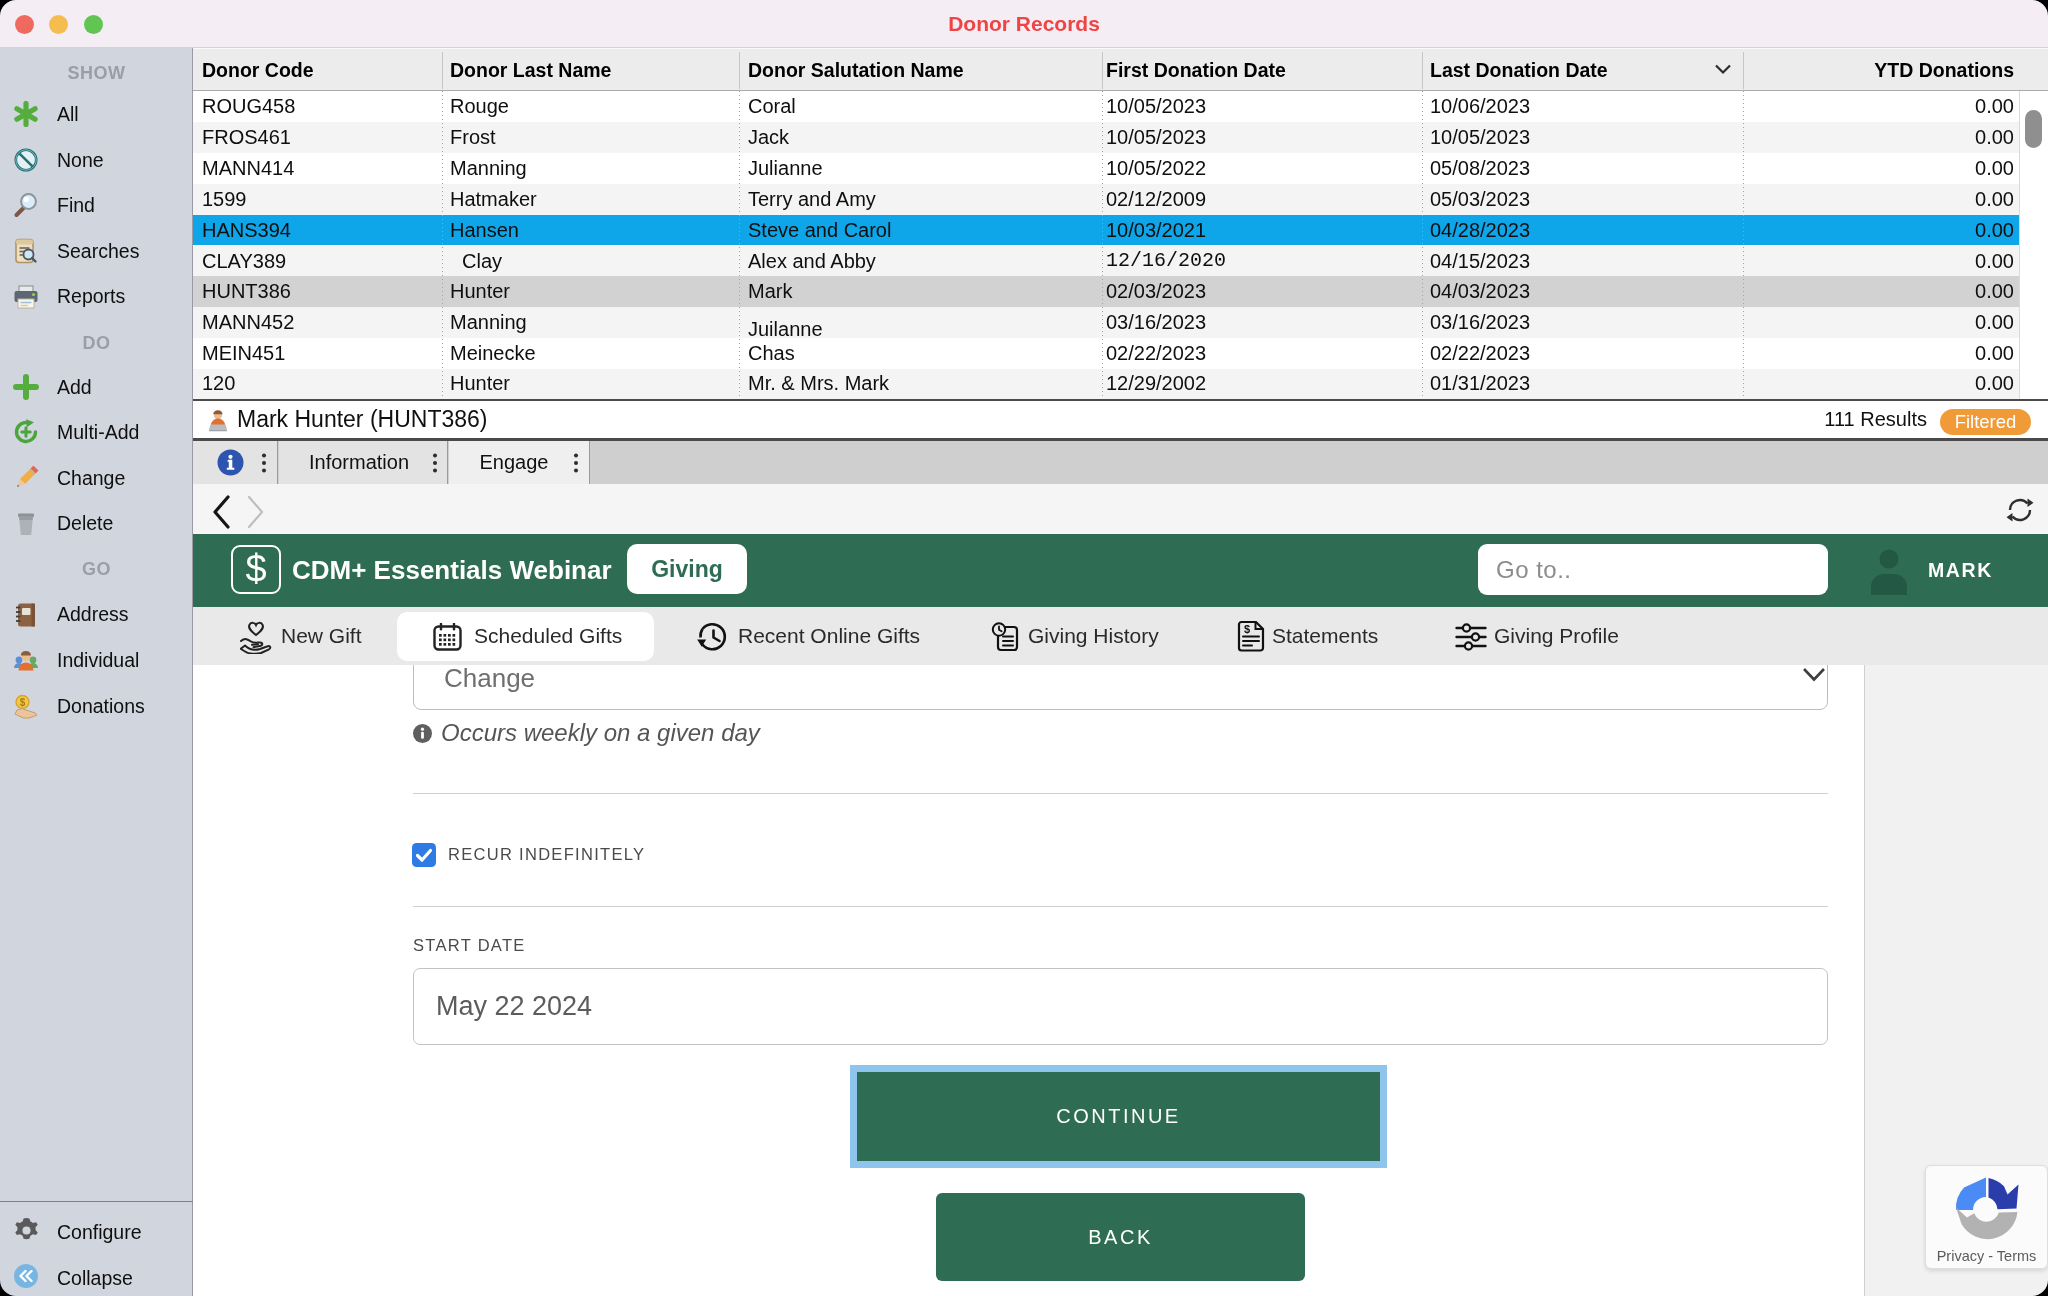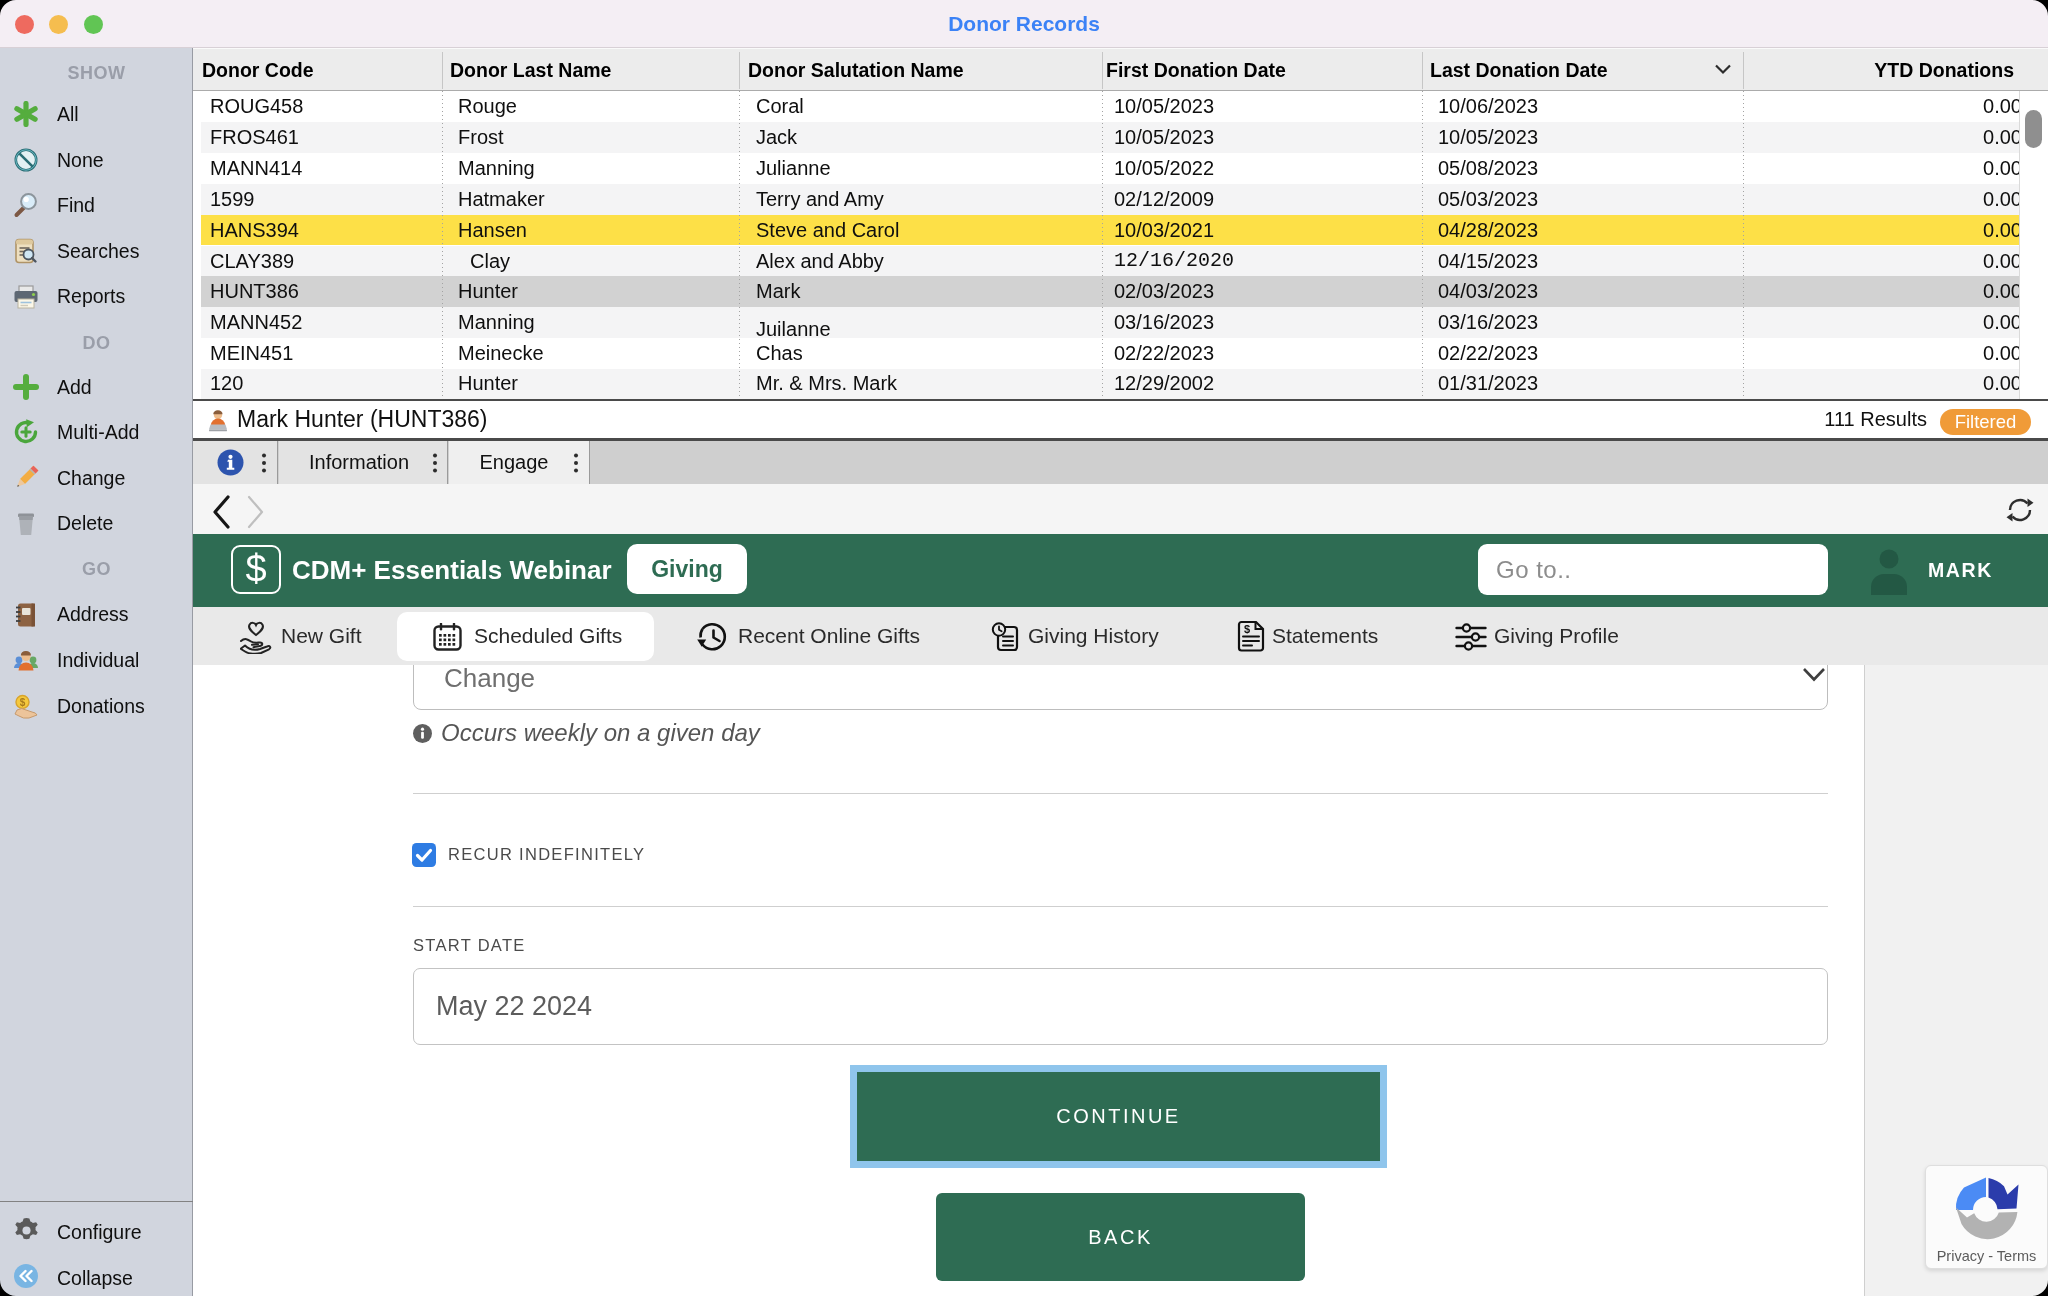--- a/index.html
+++ b/index.html
@@ -3,30 +3,30 @@
 <meta charset="utf-8">
 <style>
   * { margin:0; padding:0; box-sizing:border-box; }
   html,body { width:2048px; height:1296px; overflow:hidden; background:#fff;
     font-family:"Liberation Sans", sans-serif; }
   .abs { position:absolute; }
   .titlebar { position:absolute; left:0; top:0; width:2048px; height:48px;
     background:#f4eef4; border-bottom:1px solid #d8d0d6; }
   .tl { position:absolute; top:15px; width:19px; height:19px; border-radius:50%; }
   .title { position:absolute; top:0; left:0; width:2048px; height:48px; line-height:48px;
-    text-align:center; font-size:21px; font-weight:bold; color:#3b82f6; }
+    text-align:center; font-size:21px; font-weight:bold; color:#ef4444; }
   .sidebar { position:absolute; left:0; top:48px; width:193px; height:1248px;
     background:#d1d5de; border-right:1px solid #989ba3; }
   .sheader { position:absolute; width:193px; text-align:center; font-size:18px;
     font-weight:bold; color:#9a9ea9; letter-spacing:0.5px; }
   .sitem { position:absolute; left:57px; font-size:19.5px; color:#0f0f0f; white-space:nowrap; }
   .sicon { position:absolute; left:13px; width:26px; height:26px; }
   .hcell { position:absolute; top:50px; height:40px; line-height:40px; font-size:19.5px;
     font-weight:bold; color:#000; white-space:nowrap; }
-  .row { position:absolute; left:201px; width:1826px;padding-left:36px; }
+  .row { position:absolute; left:193px; width:1826px;padding-left:36px; }
   .cell { position:absolute; font-size:20px; color:#0f0f0f; white-space:nowrap; }
   .vsep-h { position:absolute; top:52px; height:37px; width:1px; background:#c6c6c6; }
   .vsep-r { position:absolute; top:91px; height:308px; width:1px;
     background-image:repeating-linear-gradient(to bottom,#a3a3a3 0 1.5px,transparent 1.5px 4px); }
   .tabkebab { position:absolute; width:4px; height:4px; border-radius:50%; background:#2c2c2c;
     box-shadow:0 -7.5px 0 #2c2c2c, 0 7.5px 0 #2c2c2c; }
   .subitem { position:absolute; top:607px; height:58px; line-height:58px; font-size:21px;
     color:#2a2a2a; white-space:nowrap; }
   .label-sm { position:absolute; font-size:16.5px; letter-spacing:1.3px; color:#4a4a4a;
     font-weight:500; white-space:nowrap; }
@@ -219,21 +219,21 @@
     <div class="cell" style="right:5px;">0.00</div>
 </div>
 <div class="row" style="top:183.7px; height:30.9px; line-height:30.9px; background:#f4f4f5;">
  <div class="cell" style="left:9px;">1599</div>
     <div class="cell" style="left:257px;">Hatmaker</div>
     <div class="cell" style="left:555px;">Terry and Amy</div>
     <div class="cell" style="left:913px;">02/12/2009</div>
     <div class="cell" style="left:1237px;">05/03/2023</div>
     <div class="cell" style="right:5px;">0.00</div>
 </div>
-<div class="row" style="top:214.6px; height:30.9px; line-height:30.9px; background:#fde047;">
+<div class="row" style="top:214.6px; height:30.9px; line-height:30.9px; background:#0ea5e9;">
  <div class="cell" style="left:9px;">HANS394</div>
     <div class="cell" style="left:257px;">Hansen</div>
     <div class="cell" style="left:555px;">Steve and Carol</div>
     <div class="cell" style="left:913px;">10/03/2021</div>
     <div class="cell" style="left:1237px;">04/28/2023</div>
     <div class="cell" style="right:5px;">0.00</div>
 </div>
 <div class="row" style="top:245.5px; height:30.9px; line-height:30.9px; background:#f4f4f5;">
  <div class="cell" style="left:9px;">CLAY389</div>
     <div class="cell" style="left:257px;margin-left:12px;">Clay</div>

